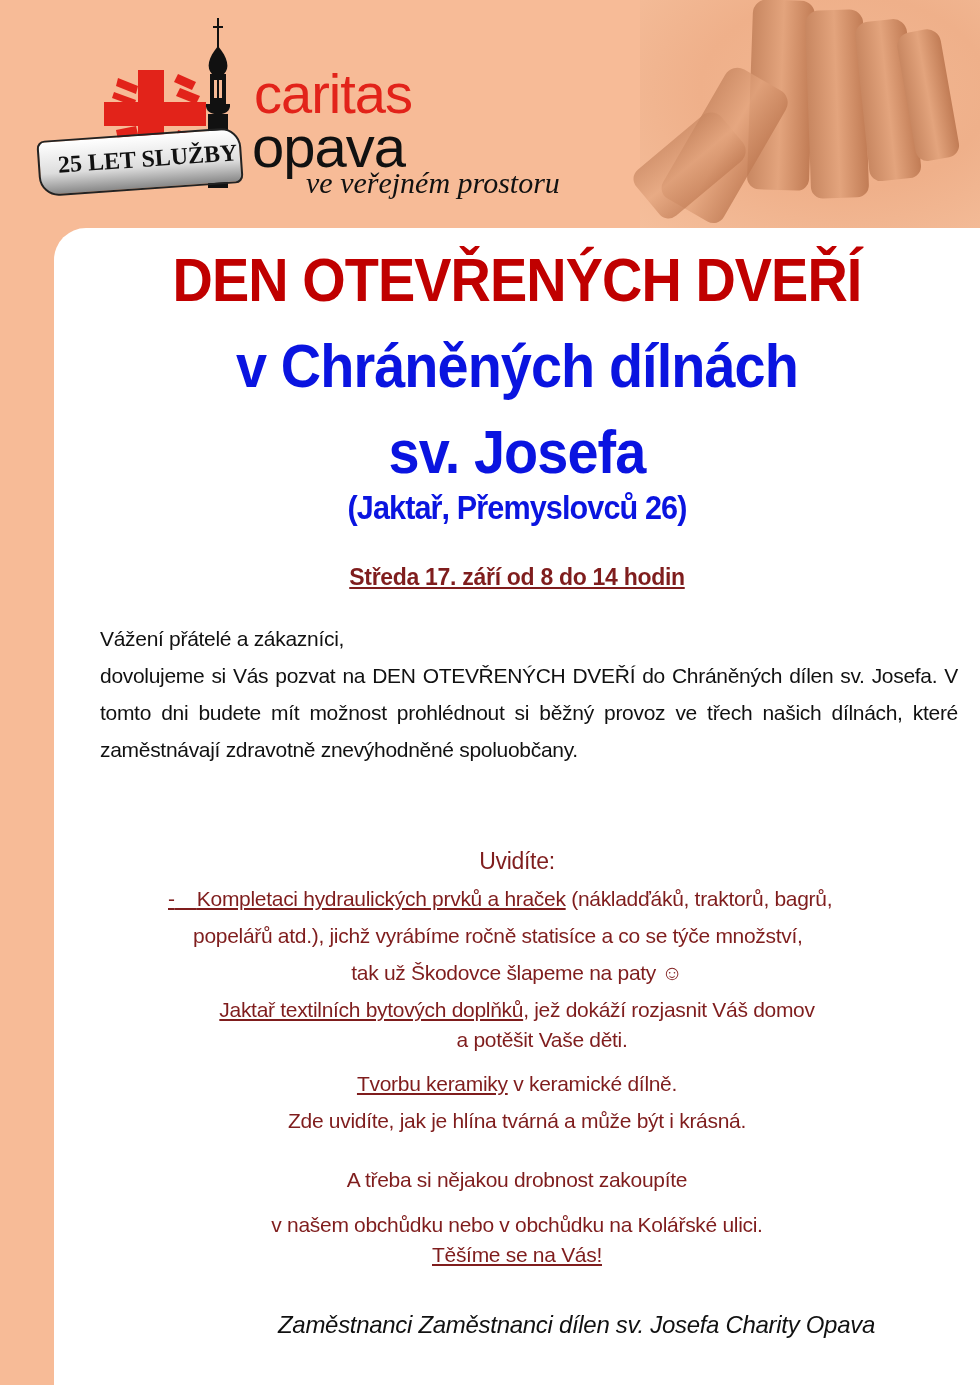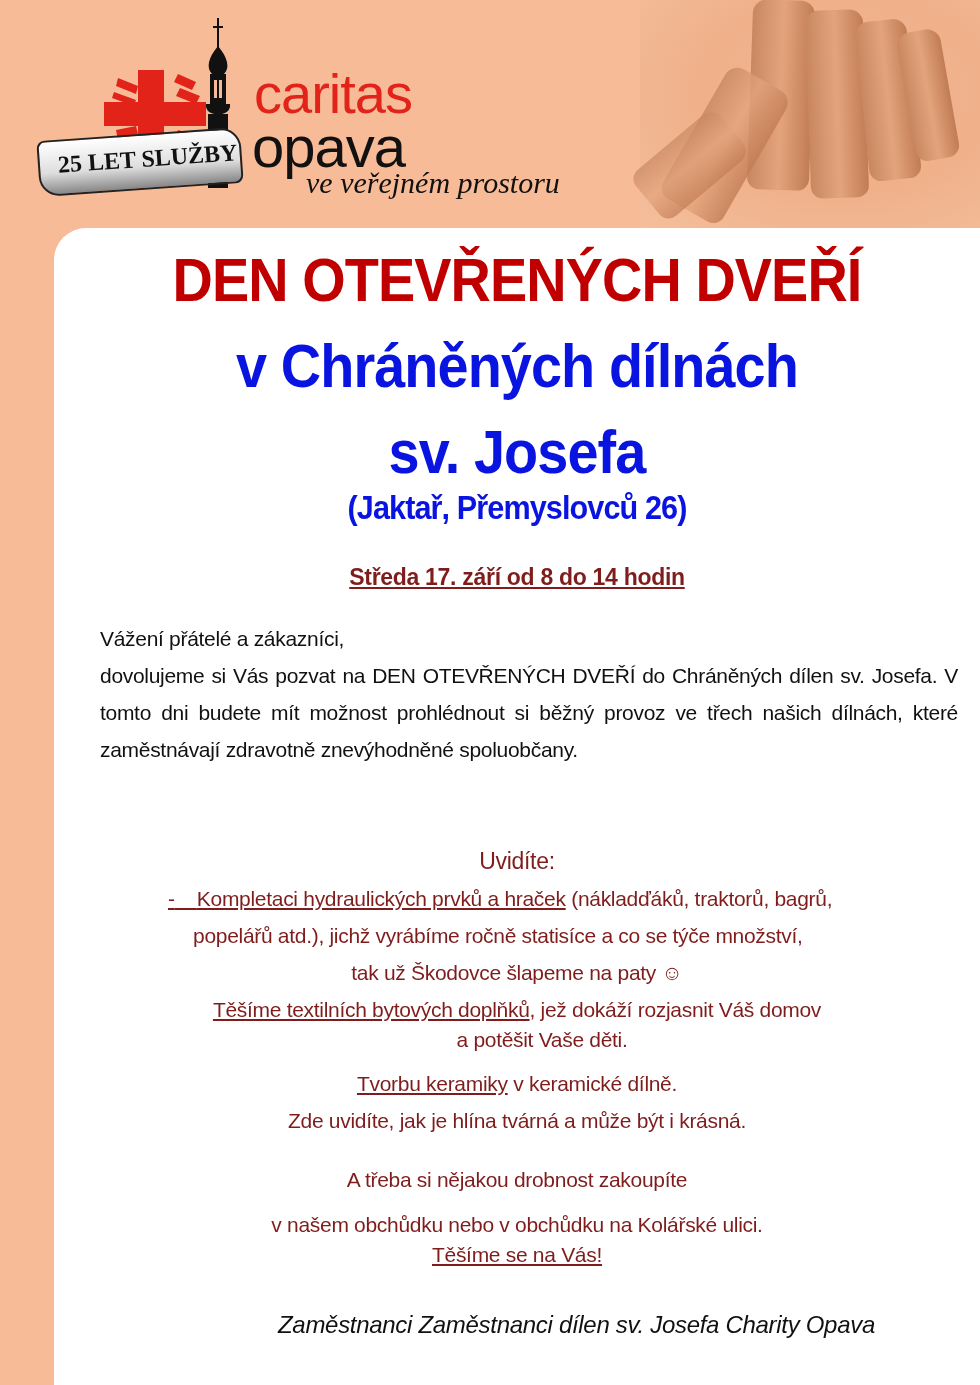--- a/index.html
+++ b/index.html
@@ -141,21 +141,21 @@
 
 <div class="text center" style="top:848px;font-size:23px;">Uvidíte:</div>
 
 <div class="text" style="left:148px;top:887px;margin-left:20px;">
   <span class="u" style="white-space:pre">-</span><span class="u">&nbsp;&nbsp;&nbsp;&nbsp;</span><span class="u">Kompletaci hydraulických prvků a hraček</span><span> (nákladďáků, traktorů, bagrů,</span>
 </div>
 <div class="text" style="left:193px;top:924px;">popelářů atd.), jichž vyrábíme ročně statisíce a co se týče množství,</div>
 <div class="text center" style="top:961px;">tak už Škodovce šlapeme na paty ☺</div>
 
 <div class="text center" style="top:998px;">
-  <span class="u">Těšíme textilních bytových doplňků</span><span>, jež dokáží rozjasnit Váš domov</span>
+  <span class="u">Jaktař textilních bytových doplňků</span><span>, jež dokáží rozjasnit Váš domov</span>
 </div>
 <div class="text center" style="top:1028px;padding-left:25px;">a potěšit Vaše děti.</div>
 
 <div class="text center" style="top:1072px;">
   <span class="u">Tvorbu keramiky</span><span> v keramické dílně.</span>
 </div>
 <div class="text center" style="top:1109px;">Zde uvidíte, jak je hlína tvárná a může být i krásná.</div>
 
 <div class="text center" style="top:1168px;">A třeba si nějakou drobnost zakoupíte</div>
 <div class="text center" style="top:1206px;margin-top:7px;">v našem obchůdku nebo v obchůdku na Kolářské ulici.</div>

